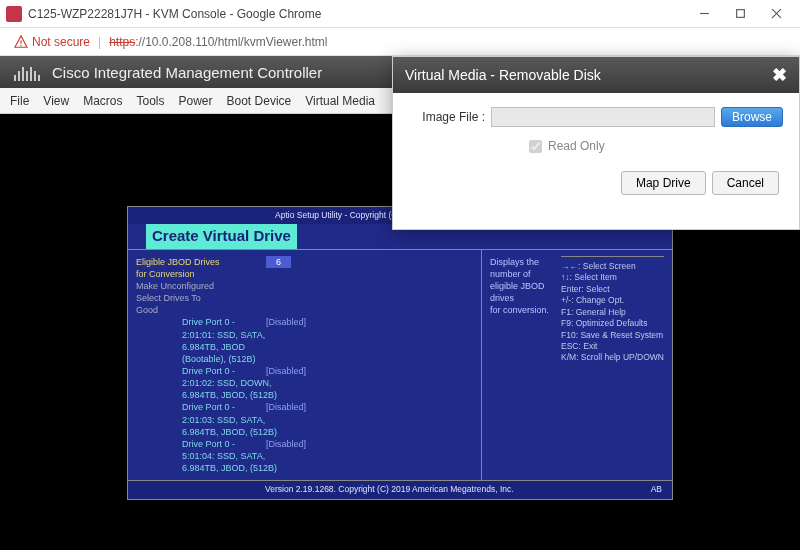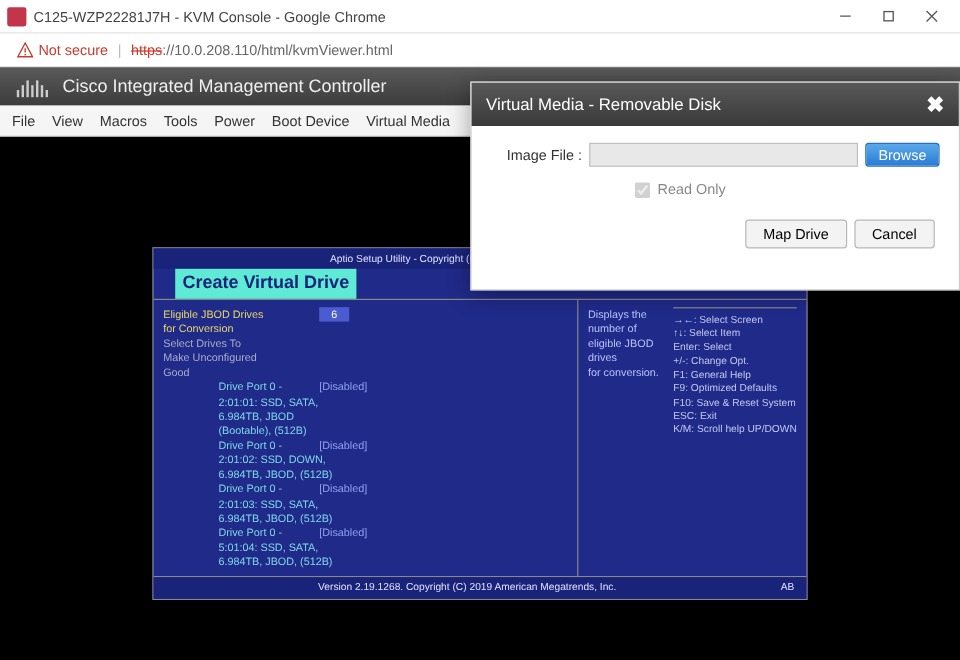--- a/index.html
+++ b/index.html
@@ -38,21 +38,21 @@
   .bios .bright .keys { border-top: 1px solid #888; padding-top: 4px; font-size: 8.5px; }
   .bios .bfoot { background: #1a237a; text-align: center; padding: 3px 0; color: #dfe3ff; font-size: 8.5px; }
   .bios .yel { color: #e8d86a; }
   .bios .cyan { color: #7fd8e8; padding-left: 46px; }
   .bios .gray { color: #a8acc8; }
   .bios .row { display: flex; }
   .bios .row .l1 { width: 130px; }
   .bios .row .l2 { color: #8fa0f0; }
   .bios .hl { background: #4a5cd0; color: #fff; padding: 0 10px; }
   
-  .modal { position: absolute; top: 68px; right: 0; width: 408px; background: #fff; border: 1px solid #ccc; box-shadow: 0 4px 18px rgba(0,0,0,0.35); z-index: 50; }
+  .modal { position: absolute; top: 56px; right: 0; width: 408px; background: #fff; border: 1px solid #ccc; box-shadow: 0 4px 18px rgba(0,0,0,0.35); z-index: 50; }
   .modal .mtitle { background: linear-gradient(#585858,#3a3a3a); color: #fff; padding: 7px 12px; font-size: 14px; display: flex; align-items: center; }
   .modal .mtitle .mx { margin-left: auto; cursor: pointer; font-size: 18px; font-weight: bold; }
   .modal .mbody { padding: 14px 16px 24px; font-size: 12px; color: #333; }
   .modal .frow { display: flex; align-items: center; gap: 6px; margin-bottom: 12px; }
   .modal .frow label { width: 76px; text-align: right; }
   .modal .frow input[type=text] { flex: 1; height: 20px; border: 1px solid #c0c0c0; background: #e8e8e8; padding: 0 4px; font-size: 11px; }
   .modal .browse { background: linear-gradient(#5aa8ea,#2a7cd6); color: #fff; border: 1px solid #2a6fb8; border-radius: 3px; padding: 2px 10px; font-size: 12px; cursor: pointer; }
   .modal .chkrow { display: flex; align-items: center; gap: 6px; padding-left: 120px; color: #888; margin-bottom: 18px; }
   .modal .chkrow input { accent-color: #888; }
   .modal .btnrow { display: flex; justify-content: flex-end; gap: 6px; padding: 0 4px 10px; }
@@ -126,22 +126,22 @@
     <div class="bios">
       <div class="btop">Aptio Setup Utility - Copyright (C) 2019 American Megatrends, Inc.</div>
       <div><span class="bhead">Create Virtual Drive</span></div>
       <div class="bbody">
         <div class="bleft">
           <div class="row">
               <span class="l1 yel">Eligible JBOD Drives</span>
               <span class="hl">6</span>
             </div>
           <div class="yel">for Conversion</div>
+          <div class="gray">Make Unconfigured</div>
           <div class="gray">Select Drives To</div>
-          <div class="gray">Make Unconfigured</div>
           <div class="gray">Good</div>
           <div class="row">
               <span class="l1 cyan">Drive Port 0 -</span>
               <span class="l2">[Disabled]</span>
             </div>
           <div class="cyan">2:01:01: SSD, SATA,</div>
           <div class="cyan">6.984TB, JBOD</div>
           <div class="cyan">(Bootable), (512B)</div>
           <div class="row">
               <span class="l1 cyan">Drive Port 0 -</span>

